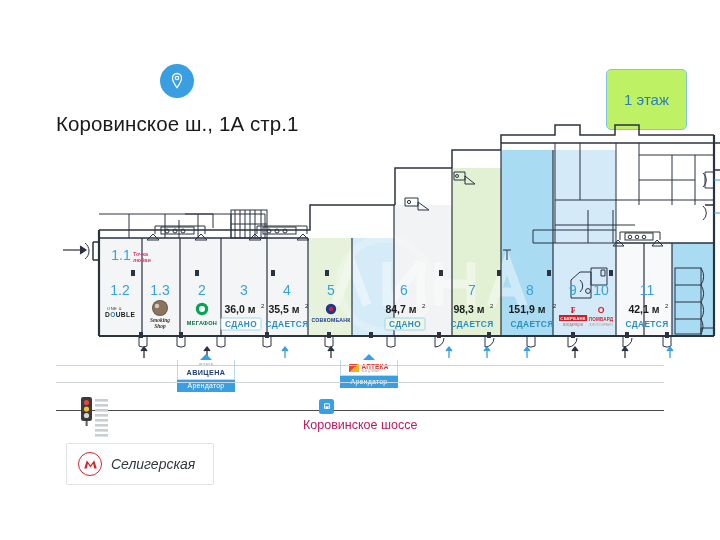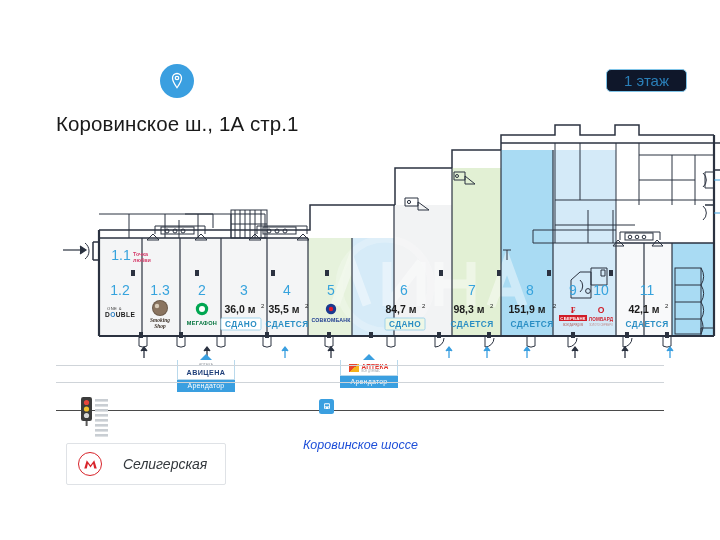--- a/index.html
+++ b/index.html
@@ -19,21 +19,21 @@
     background:#3a9fe0;display:flex;align-items:center;justify-content:center;
     flex:0 0 auto;
   }
   .pin svg{display:block;}
   .addr{
     font-size:20.5px;color:#1a1a1a;letter-spacing:.1px;white-space:nowrap;
   }
   .floor-badge{
     position:absolute;right:33px;top:69px;
     border:1.4px solid #7fc4e8;border-radius:5px;
-    padding:2px 17px;color:#2a7fb8;font-size:15px;background:#0f172a;
+    padding:21px 17px;color:#2a7fb8;font-size:15px;background:#bef264;
   }
 
   
   .plan{position:absolute;left:0;top:110px;width:720px;height:250px;margin-left:35px;}
   .plan svg{display:block;}
 
   
   .callout{position:absolute;width:58px;}
   .callout .tri{
     width:0;height:0;margin:0 auto;
@@ -52,41 +52,41 @@
   }
   .pharm-logo{display:flex;align-items:center;justify-content:center;gap:2px;}
   .pharm-mark{width:10px;height:8px;background:linear-gradient(135deg,#e8452c 0 50%,#f6b21b 50% 100%);flex:0 0 auto;}
   .pharm-txt{text-align:left;}
   .pharm-txt .t1{font-size:6.4px;font-weight:bold;color:#e3342b;line-height:7px;letter-spacing:.2px;}
   .pharm-txt .t2{font-size:2.8px;color:#9aa0a6;line-height:3.4px;}
 
   
   .road-line{position:absolute;left:56px;width:608px;height:1px;background:#4a4a4a;}
   .road-label{
-    position:absolute;font-style:italic;font-size:12.5px;color:#1d4ed8;margin-top:20px;
+    position:absolute;font-size:12.5px;color:#be185d;
   }
   .bus-icon{
     position:absolute;width:15px;height:15px;background:#3a9fe0;border-radius:2.5px;
     display:flex;align-items:center;justify-content:center;
   }
 
   
   .tlight{position:absolute;}
 
   
   .metro{
     position:absolute;left:66px;top:443px;
     border:1px solid #dfe2e6;background:#fff;border-radius:2px;
     display:flex;align-items:center;gap:9px;padding:8px 18px 8px 11px;
   }
   .metro .mcircle{
     width:22px;height:22px;border-radius:50%;border:1.4px solid #d8232a;
     display:flex;align-items:center;justify-content:center;flex:0 0 auto;
   }
-  .metro .mname{font-style:italic;font-size:14px;color:#33383d;white-space:nowrap;margin-left:12px;}
+  .metro .mname{font-style:italic;font-size:14px;color:#33383d;white-space:nowrap;}
 </style>
 </head>
 <body>
 
 <div id="root">
 
   <div class="header">
     <div class="pin">
       <svg width="18" height="18" viewBox="0 0 24 24">
         <path d="M12 2C8.7 2 6 4.7 6 8c0 4.4 6 13 6 13s6-8.6 6-13c0-3.3-2.7-6-6-6z" fill="none" stroke="#ffffff" stroke-width="1.7"></path>

